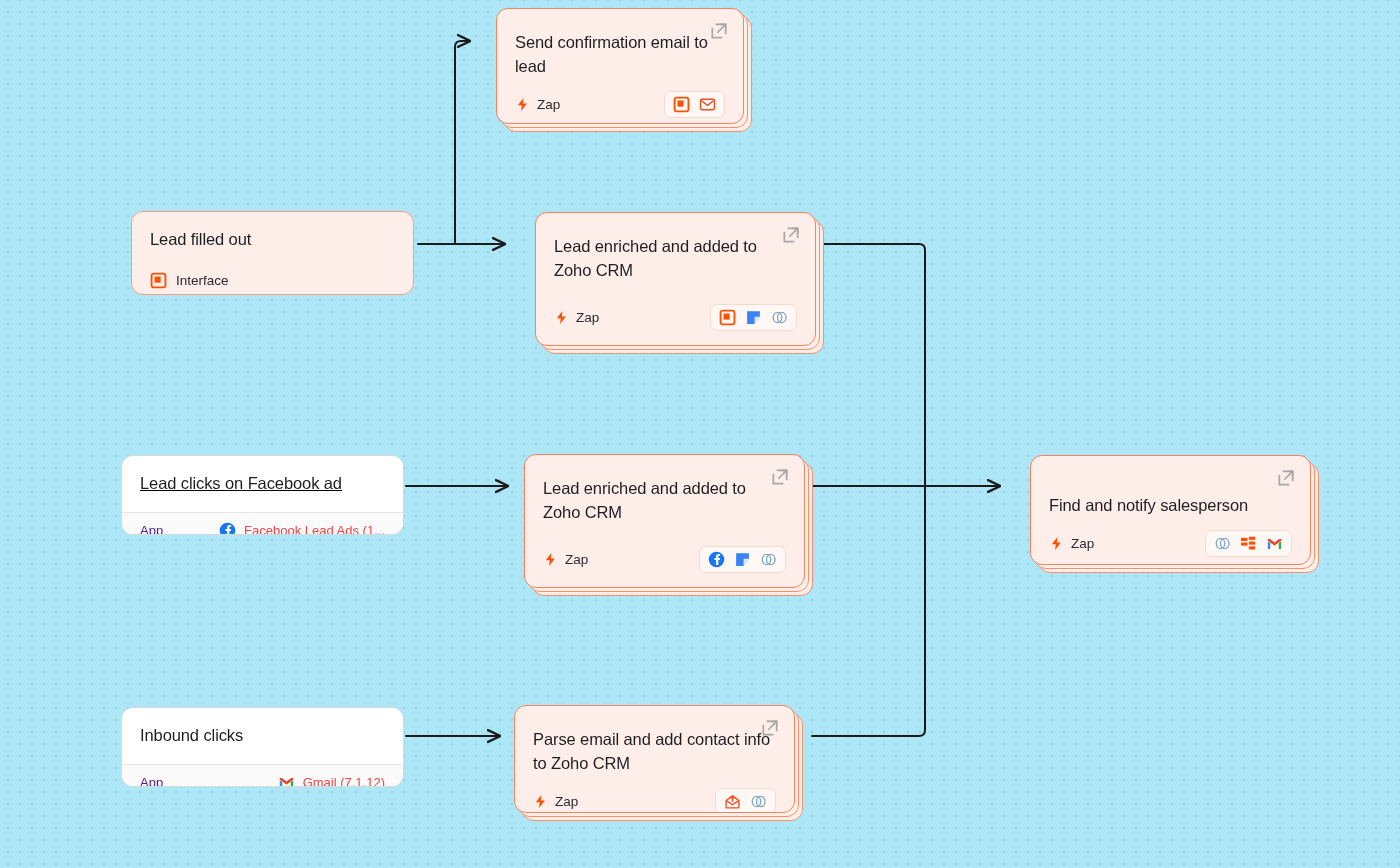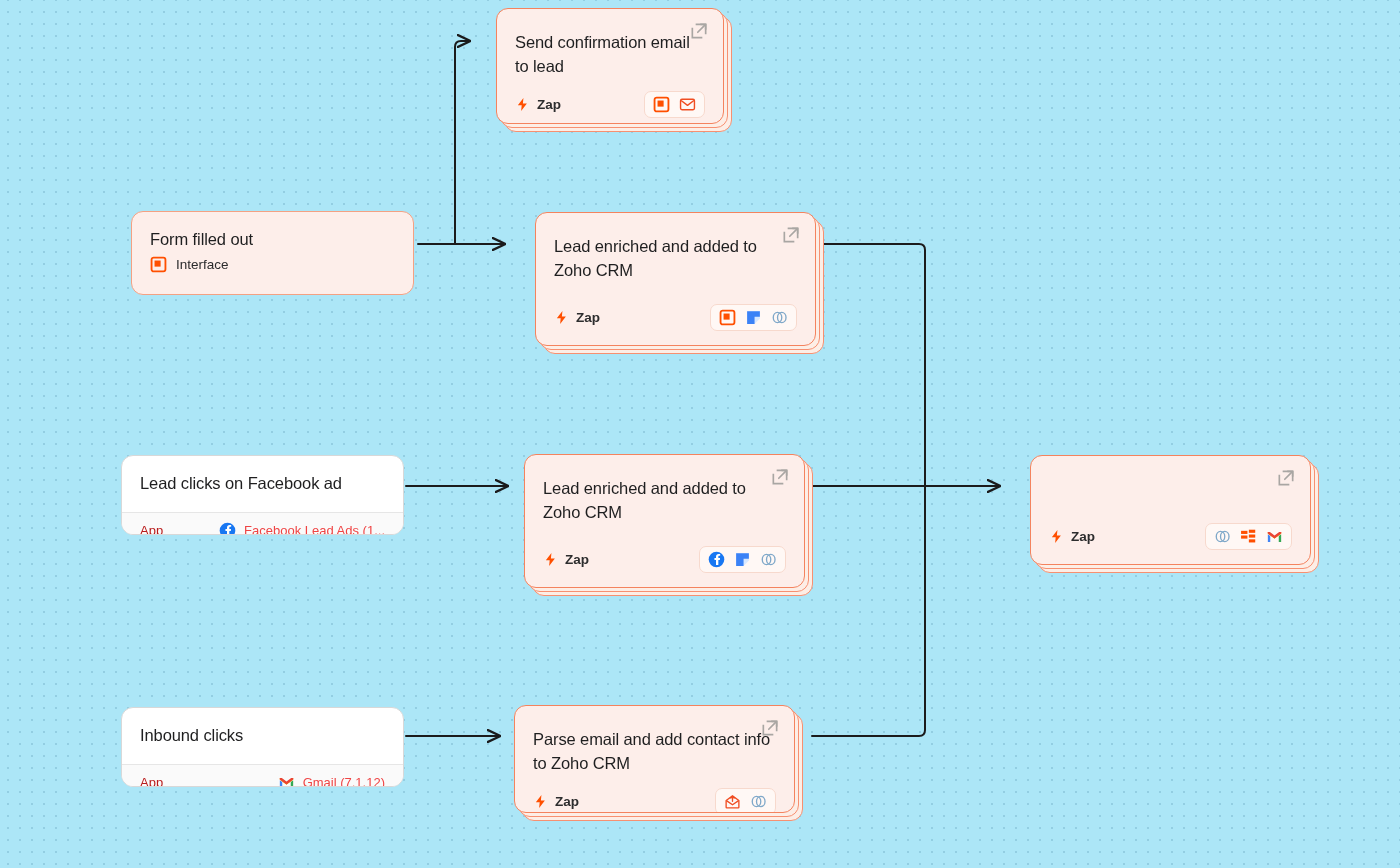--- a/index.html
+++ b/index.html
@@ -83,21 +83,20 @@
   }
 
   .zap .card-title { margin-top: 6px; }
 
   .card-foot {
     margin-top: auto;
     display: flex;
     align-items: center;
     justify-content: space-between;
     padding-top: 12px;
-    font-weight: bold;
   }
 
   .zap-label {
     display: flex;
     align-items: center;
     gap: 7px;
     font-size: 13.5px;
     color: #2d2d2e;
   }
 
@@ -135,39 +134,40 @@
   .trigger-bottom {
     border-top: 1px solid #e6e6e6;
     background: #fafafa;
     padding: 9px 18px;
     display: flex;
     align-items: center;
     justify-content: space-between;
     font-size: 13px;
     color: #4b4b4d;
   }
-  .trigger-bottom .app-key { color: #b91c1c; }
+  .trigger-bottom .app-key { color: #4c1d95; }
   .trigger-bottom .app-val {
     display: flex;
     align-items: center;
     gap: 8px;
     color: #ef4444;
     white-space: nowrap;
     overflow: hidden;
   }
 
   
   .card.trigger.peach .trigger-top { padding-bottom: 4px; flex: 0 0 auto; }
   .peach-meta {
     padding: 0 18px 16px 18px;
     display: flex;
     align-items: center;
     gap: 9px;
     font-size: 13.5px;
     color: #2b2b2d;
+    margin-top: 16px;
   }
 </style>
 </head>
 <body>
 
 <div id="canvas">
 
   <svg id="wires" viewBox="0 0 1400 868" width="1400" height="868">
     <defs>
       <marker id="ah" viewBox="0 0 10 10" refX="9" refY="5" markerWidth="7" markerHeight="7" orient="auto-start-reverse">
@@ -184,21 +184,21 @@
       <path d="M406,486 H508" marker-end="url(#ah)"></path>
 
       <path d="M406,736 H500" marker-end="url(#ah)"></path>
 
       <path d="M824,244 H919 Q925,244 925,250 V486"></path>
       <path d="M812,736 H919 Q925,736 925,730 V486"></path>
       <path d="M812,486 H1000" marker-end="url(#ah)"></path>
     </g>
   </svg>
 
-  <div class="node" style="left:496px; top:8px; width:228px; height:116px;">
+  <div class="node" style="left:496px; top:8px; width:248px; height:116px;">
     <div class="deck l1"></div>
     <div class="deck l2"></div>
     <div class="card zap">
       <svg class="ext-link" viewBox="0 0 24 24">
         <path d="M4 9v11h11" fill="none" stroke="#a9a6a3" stroke-width="2" stroke-linecap="square"></path>
         <path d="M20 4v11M20 4H9" fill="none" stroke="#a9a6a3" stroke-width="2" stroke-linecap="square"></path>
         <path d="M19 5L10.5 13.5" fill="none" stroke="#a9a6a3" stroke-width="2" stroke-linecap="round"></path>
         <path d="M20 4h-6M20 4v6" fill="none" stroke="#a9a6a3" stroke-width="2" stroke-linecap="round"></path>
       </svg>
       <div class="card-title">Send confirmation email to lead</div>
@@ -219,21 +219,21 @@
             <path d="M3 6.3 12 13.2 21 6.3" fill="none" stroke="#f04e23" stroke-width="2" stroke-linejoin="round"></path>
           </svg>
         </div>
       </div>
     </div>
   </div>
 
   <div class="node" style="left:131px; top:211px; width:283px; height:84px;">
     <div class="card trigger peach">
       <div class="trigger-top">
-        <div class="card-title">Form filled out</div>
+        <div class="card-title">Lead filled out</div>
       </div>
       <div class="peach-meta">
         <svg class="chip" viewBox="0 0 24 24">
           <rect x="2.2" y="2.2" width="19.6" height="19.6" rx="3" fill="none" stroke="#ff4f00" stroke-width="2.6"></rect>
           <rect x="6.4" y="6.4" width="8.6" height="8.6" fill="#ff4f00"></rect>
         </svg>
         <span>Interface</span>
       </div>
     </div>
   </div>
@@ -267,21 +267,21 @@
           </svg>
           <svg class="chip" viewBox="0 0 24 24">
             <ellipse cx="9.2" cy="12" rx="6" ry="7.3" fill="none" stroke="#7fa8c9" stroke-width="1.9"></ellipse>
             <ellipse cx="15.2" cy="12" rx="6" ry="7.3" fill="none" stroke="#7fa8c9" stroke-width="1.9"></ellipse>
           </svg>
         </div>
       </div>
     </div>
   </div>
 
-  <div class="node" style="left:121px; top:455px; width:283px; height:80px;">
+  <div class="node" style="left:121px; top:455px; width:283px; height:80px;text-decoration:underline;">
     <div class="card trigger">
       <div class="trigger-top">
         <div class="card-title">Lead clicks on Facebook ad</div>
       </div>
       <div class="trigger-bottom">
         <span class="app-key">App</span>
         <span class="app-val">
           <svg class="chip" viewBox="0 0 24 24">
             <circle cx="12" cy="12" r="11" fill="#1877f2"></circle>
             <path d="M14.6 12.6h2.1l.35-2.8h-2.45V8.1c0-.8.25-1.35 1.4-1.35h1.2V4.25c-.6-.08-1.35-.13-2.2-.13-2.2 0-3.7 1.34-3.7 3.8V9.8H9.1v2.8h2.2v7.2h3.3z" fill="#fff"></path>
@@ -331,20 +331,21 @@
   <div class="node" style="left:1030px; top:455px; width:281px; height:110px;">
     <div class="deck l1"></div>
     <div class="deck l2"></div>
     <div class="card zap">
       <svg class="ext-link" viewBox="0 0 24 24">
         <path d="M4 9v11h11" fill="none" stroke="#a9a6a3" stroke-width="2" stroke-linecap="square"></path>
         <path d="M20 4v11M20 4H9" fill="none" stroke="#a9a6a3" stroke-width="2" stroke-linecap="square"></path>
         <path d="M19 5L10.5 13.5" fill="none" stroke="#a9a6a3" stroke-width="2" stroke-linecap="round"></path>
         <path d="M20 4h-6M20 4v6" fill="none" stroke="#a9a6a3" stroke-width="2" stroke-linecap="round"></path>
       </svg>
+      <div class="card-title" style="margin-top:22px;">Find and notify salesperson</div>
       <div class="card-foot">
         <div class="zap-label">
           <svg class="bolt" viewBox="0 0 24 24">
             <path d="M13.5 1.5 4.5 13.2h6.2L9.8 22.5l9.2-12.1h-6.4z" fill="#ff4f00"></path>
           </svg>
           <span>Zap</span>
         </div>
         <div class="chip-group">
           <svg class="chip" viewBox="0 0 24 24">
             <ellipse cx="9.2" cy="12" rx="6" ry="7.3" fill="none" stroke="#7fa8c9" stroke-width="1.9"></ellipse>

